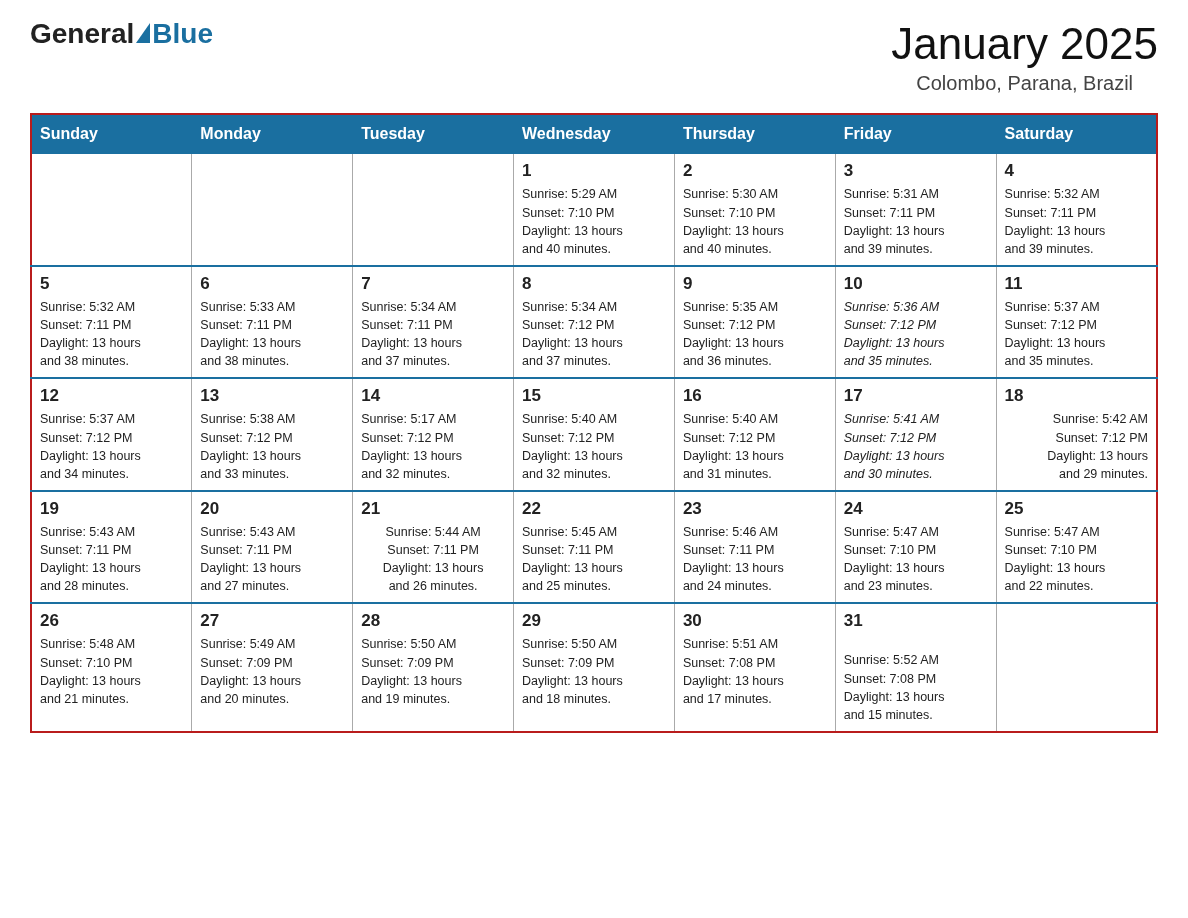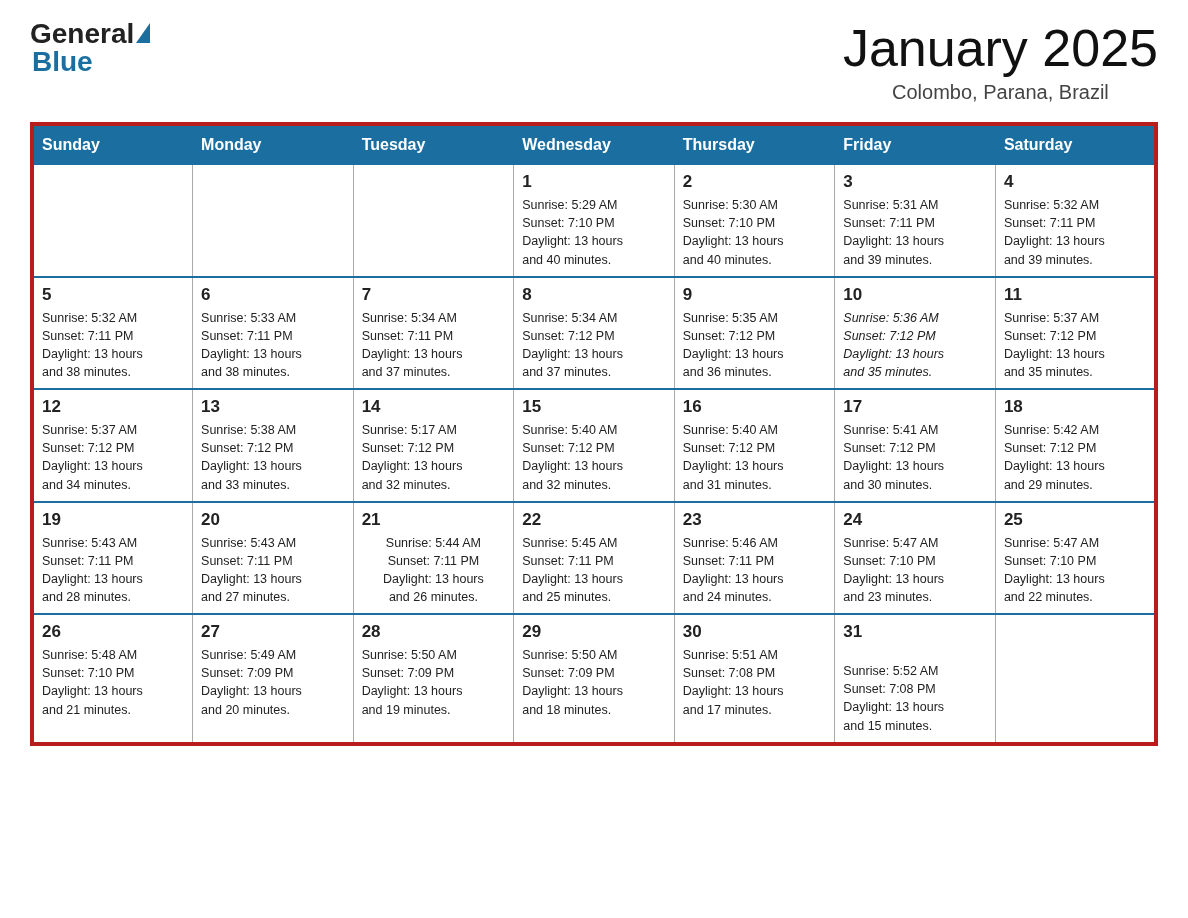--- a/index.html
+++ b/index.html
@@ -12,21 +12,21 @@
       padding: 20px 30px;
     }
     .header {
       display: flex;
       justify-content: space-between;
       align-items: flex-start;
       margin-bottom: 18px;
     }
     .logo {
       display: flex;
-      flex-direction: column;
+      flex-direction: row;
       align-items: flex-start;
     }
     .logo-text {
       display: flex;
       align-items: center;
       font-size: 28px;
       font-weight: bold;
       color: #222;
       line-height: 1;
     }
@@ -46,35 +46,35 @@
       font-size: 28px;
       font-weight: bold;
       margin-top: -2px;
       display: block;
       padding-left: 2px;
     }
     .title-block {
       text-align: right;
     }
     .month-title {
-      font-size: 52px;
+      font-size: 44px;
       font-weight: normal;
       color: #111;
       line-height: 1.1;
     }
     .location-title {
       font-size: 20px;
       color: #444;
       margin-top: 4px;
       text-align: center;
     }
     .calendar {
       width: 100%;
       border-collapse: collapse;
-      border: 4px solid #b91c1c;
+      border: 2px solid #b91c1c;
     }
     .calendar thead tr th {
       background-color: #1a6fa0;
       color: #fff;
       font-size: 16px;
       font-weight: bold;
       padding: 10px 8px;
       text-align: left;
       border: 1px solid #1a6fa0;
     }
@@ -252,28 +252,28 @@
         </td>
         <td>
           <div class="day-num">16</div>
           <div class="day-info" style="white-space: pre-line;">Sunrise: 5:40 AM
 Sunset: 7:12 PM
 Daylight: 13 hours
 and 31 minutes.</div>
         </td>
         <td>
           <div class="day-num">17</div>
-          <div class="day-info" style="white-space: pre-line;">Sunrise: 5:41 AM
+          <div class="day-info" style="white-space: pre-line; font-style: italic;">Sunrise: 5:41 AM
 Sunset: 7:12 PM
 Daylight: 13 hours
 and 30 minutes.</div>
         </td>
         <td>
           <div class="day-num">18</div>
-          <div class="day-info" style="white-space: pre-line;">Sunrise: 5:42 AM
+          <div class="day-info" style="white-space: pre-line; text-align: right;">Sunrise: 5:42 AM
 Sunset: 7:12 PM
 Daylight: 13 hours
 and 29 minutes.</div>
         </td>
       </tr>
       <tr class="row-divider">
         <td>
           <div class="day-num">19</div>
           <div class="day-info" style="white-space: pre-line;">Sunrise: 5:43 AM
 Sunset: 7:11 PM

